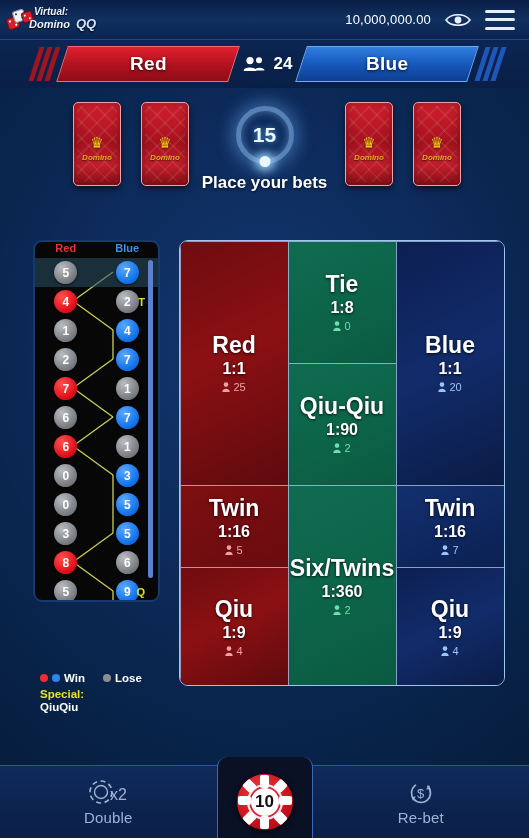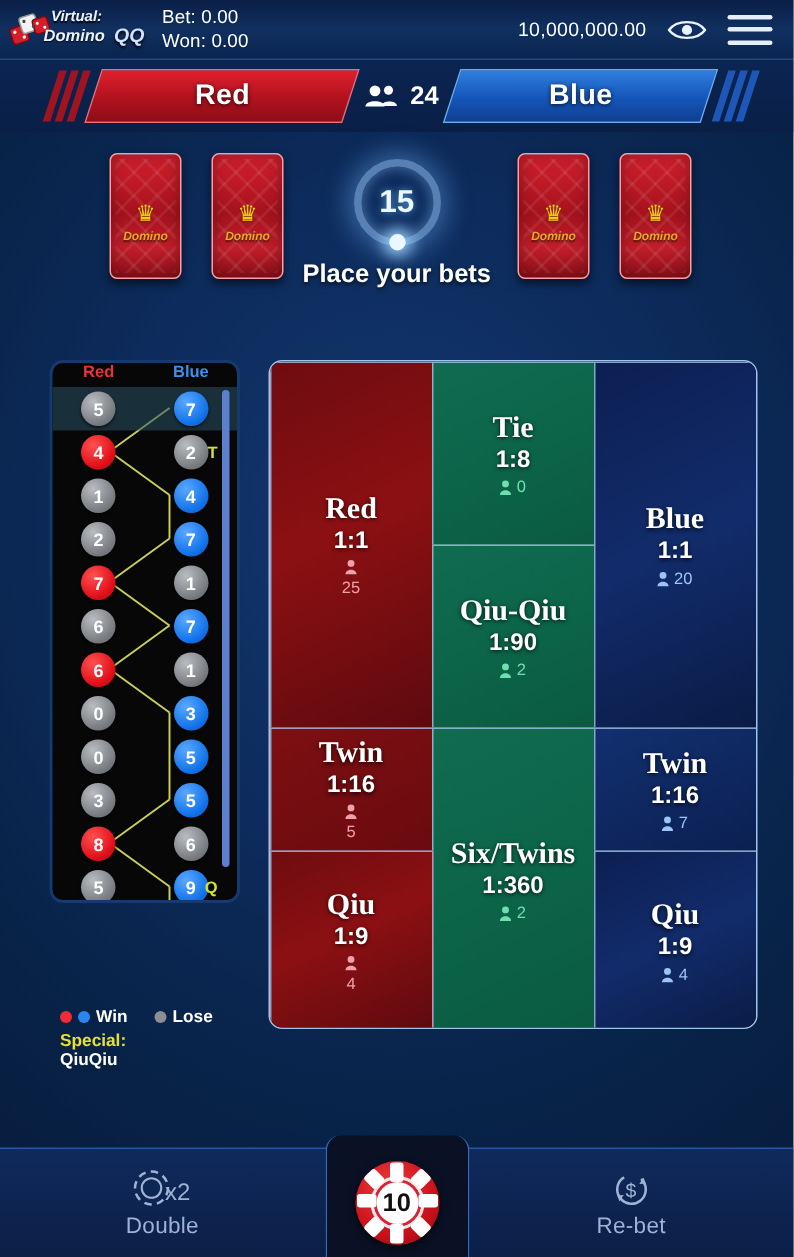--- a/index.html
+++ b/index.html
@@ -179,25 +179,25 @@
     position:relative; display:flex; flex-direction:column;
     align-items:center; justify-content:center; cursor:pointer;
     border:1px solid rgba(175,205,240,.75);
     margin:-0.5px;
   }
   .t-red  { background:linear-gradient(155deg,#6e0c10 0%,#8c1013 45%,#5e0a0e 100%); }
   .t-red2 { background:linear-gradient(155deg,#7d0f12 0%,#6a0b0f 100%); }
   .t-grn  { background:linear-gradient(155deg,#106b50 0%,#0c6549 50%,#0a5a41 100%); }
   .t-blu  { background:linear-gradient(155deg,#0c1f52 0%,#122c6b 50%,#0a1b45 100%); }
   .t-blu2 { background:linear-gradient(155deg,#12306f 0%,#0b2052 100%); }
-  .tile .tname { font-size:20px; font-weight:bold; color:#fff; text-shadow:0 1px 3px rgba(0,0,0,.8); line-height:1.1;font-family:Liberation Serif, serif; }
+  .tile .tname { font-size:23px; font-weight:bold; color:#fff; text-shadow:0 1px 3px rgba(0,0,0,.8); line-height:1.1; }
   .tile .todds { font-size:16px; font-weight:bold; color:#fff; margin-top:2px; text-shadow:0 1px 3px rgba(0,0,0,.8); }
   .tile .tcnt { display:flex; align-items:center; gap:3px; margin-top:3px; font-size:11px; }
   .tcnt .pic { width:8px; height:10px; position:relative; }
-  .red-txt { color:#f0a0a8;flex-direction:column; } .grn-txt { color:#6fdfae; } .blu-txt { color:#9cc4f5; }
+  .red-txt { color:#f0a0a8; } .grn-txt { color:#6fdfae; } .blu-txt { color:#9cc4f5; }
 
   .gcell-red  { grid-column:1; grid-row:1 / span 2; }
   .gcell-tie  { grid-column:2; grid-row:1; }
   .gcell-qq   { grid-column:2; grid-row:2; }
   .gcell-blue { grid-column:3; grid-row:1 / span 2; }
   .gcell-twr  { grid-column:1; grid-row:3; }
   .gcell-st   { grid-column:2; grid-row:3 / span 2; }
   .gcell-twb  { grid-column:3; grid-row:3; }
   .gcell-qr   { grid-column:1; grid-row:4; }
   .gcell-qb   { grid-column:3; grid-row:4; }
@@ -249,24 +249,20 @@
         <circle cx="12" cy="5" r="1.1" fill="#444"></circle>
           <circle cx="17" cy="10" r="1.1" fill="#444"></circle>
         <circle cx="20" cy="9" r="1" fill="#fff"></circle>
           <circle cx="24" cy="13" r="1" fill="#fff"></circle>
       </g>
     </svg>
     <div class="l1">Virtual:</div>
     <div class="l2">Domino</div>
     <div class="l3">QQ</div>
   </div>
-  <div class="betwon">
-    <div>Bet: 0.00</div>
-    <div>Won: 0.00</div>
-  </div>
   <div class="hdr-right">
     <div class="balance">10,000,000.00</div>
     <svg class="eye" viewBox="0 0 26 16">
       <path d="M1 8 C6 1, 20 1, 25 8 C20 15, 6 15, 1 8 Z" fill="none" stroke="#eaf2ff" stroke-width="1.6"></path>
       <circle cx="13" cy="8" r="3.4" fill="#eaf2ff"></circle>
     </svg>
     <div class="burger">
       <i></i>
       <i></i>
       <i></i>

